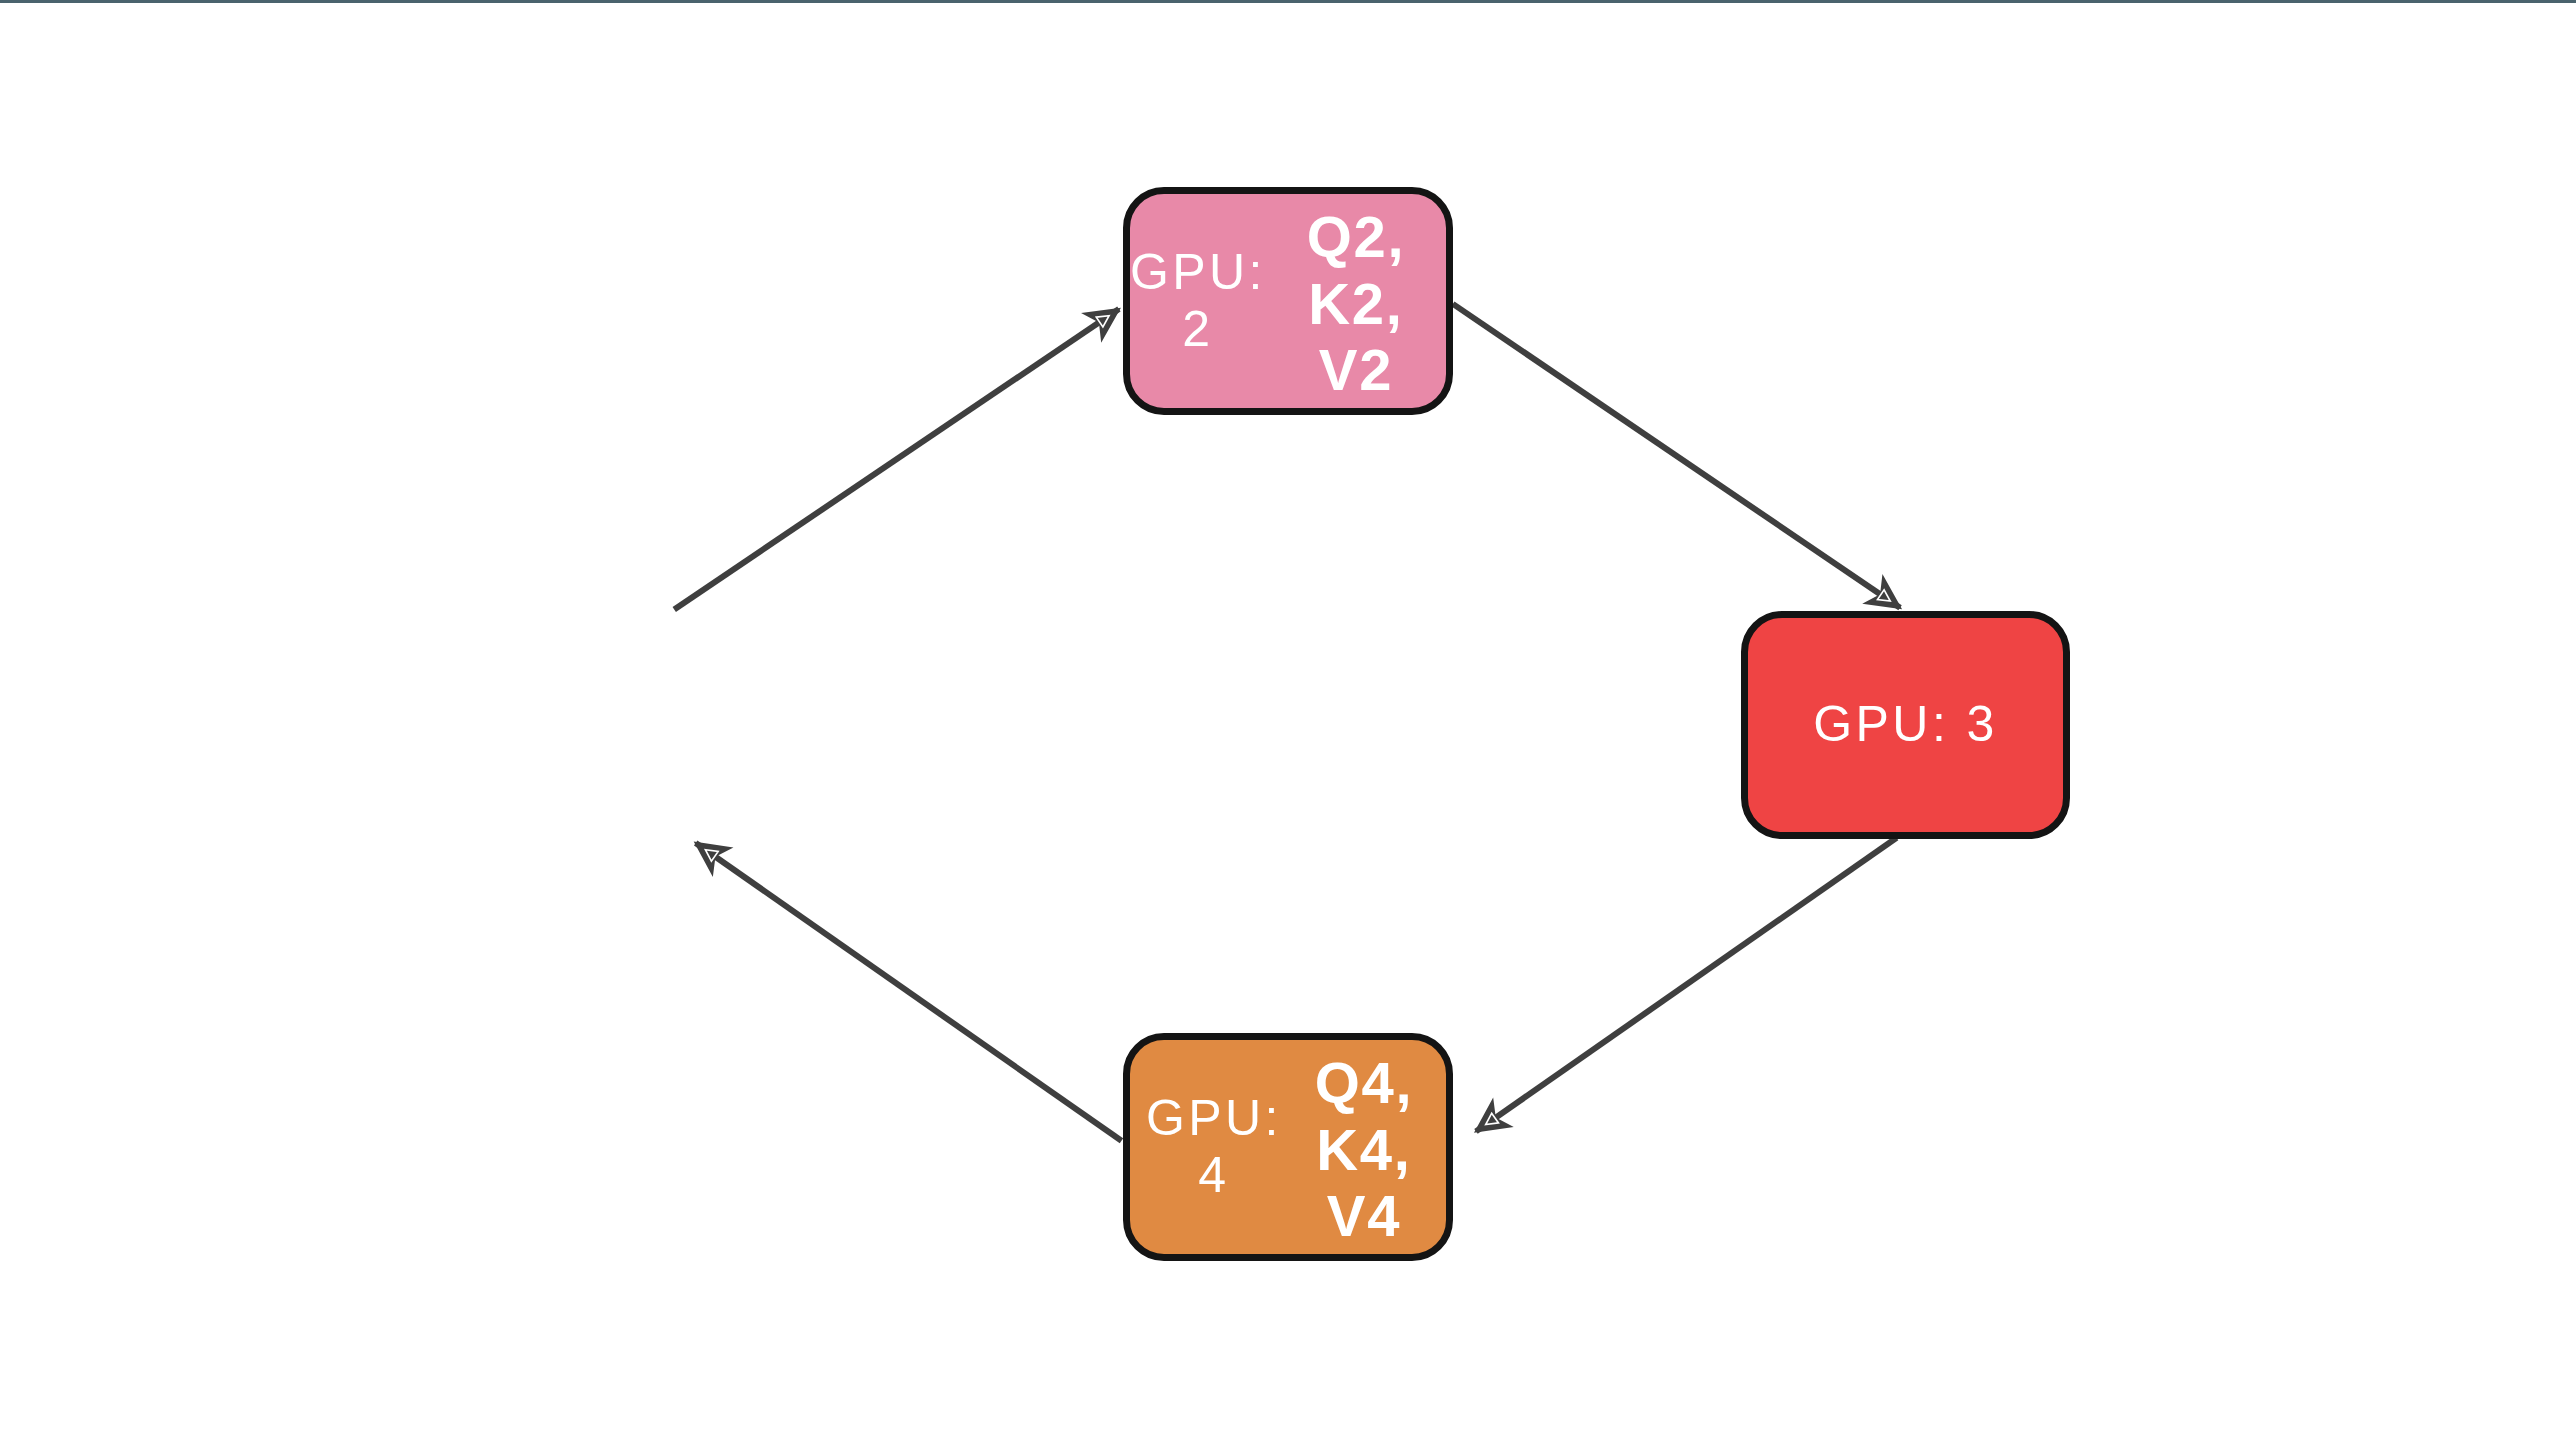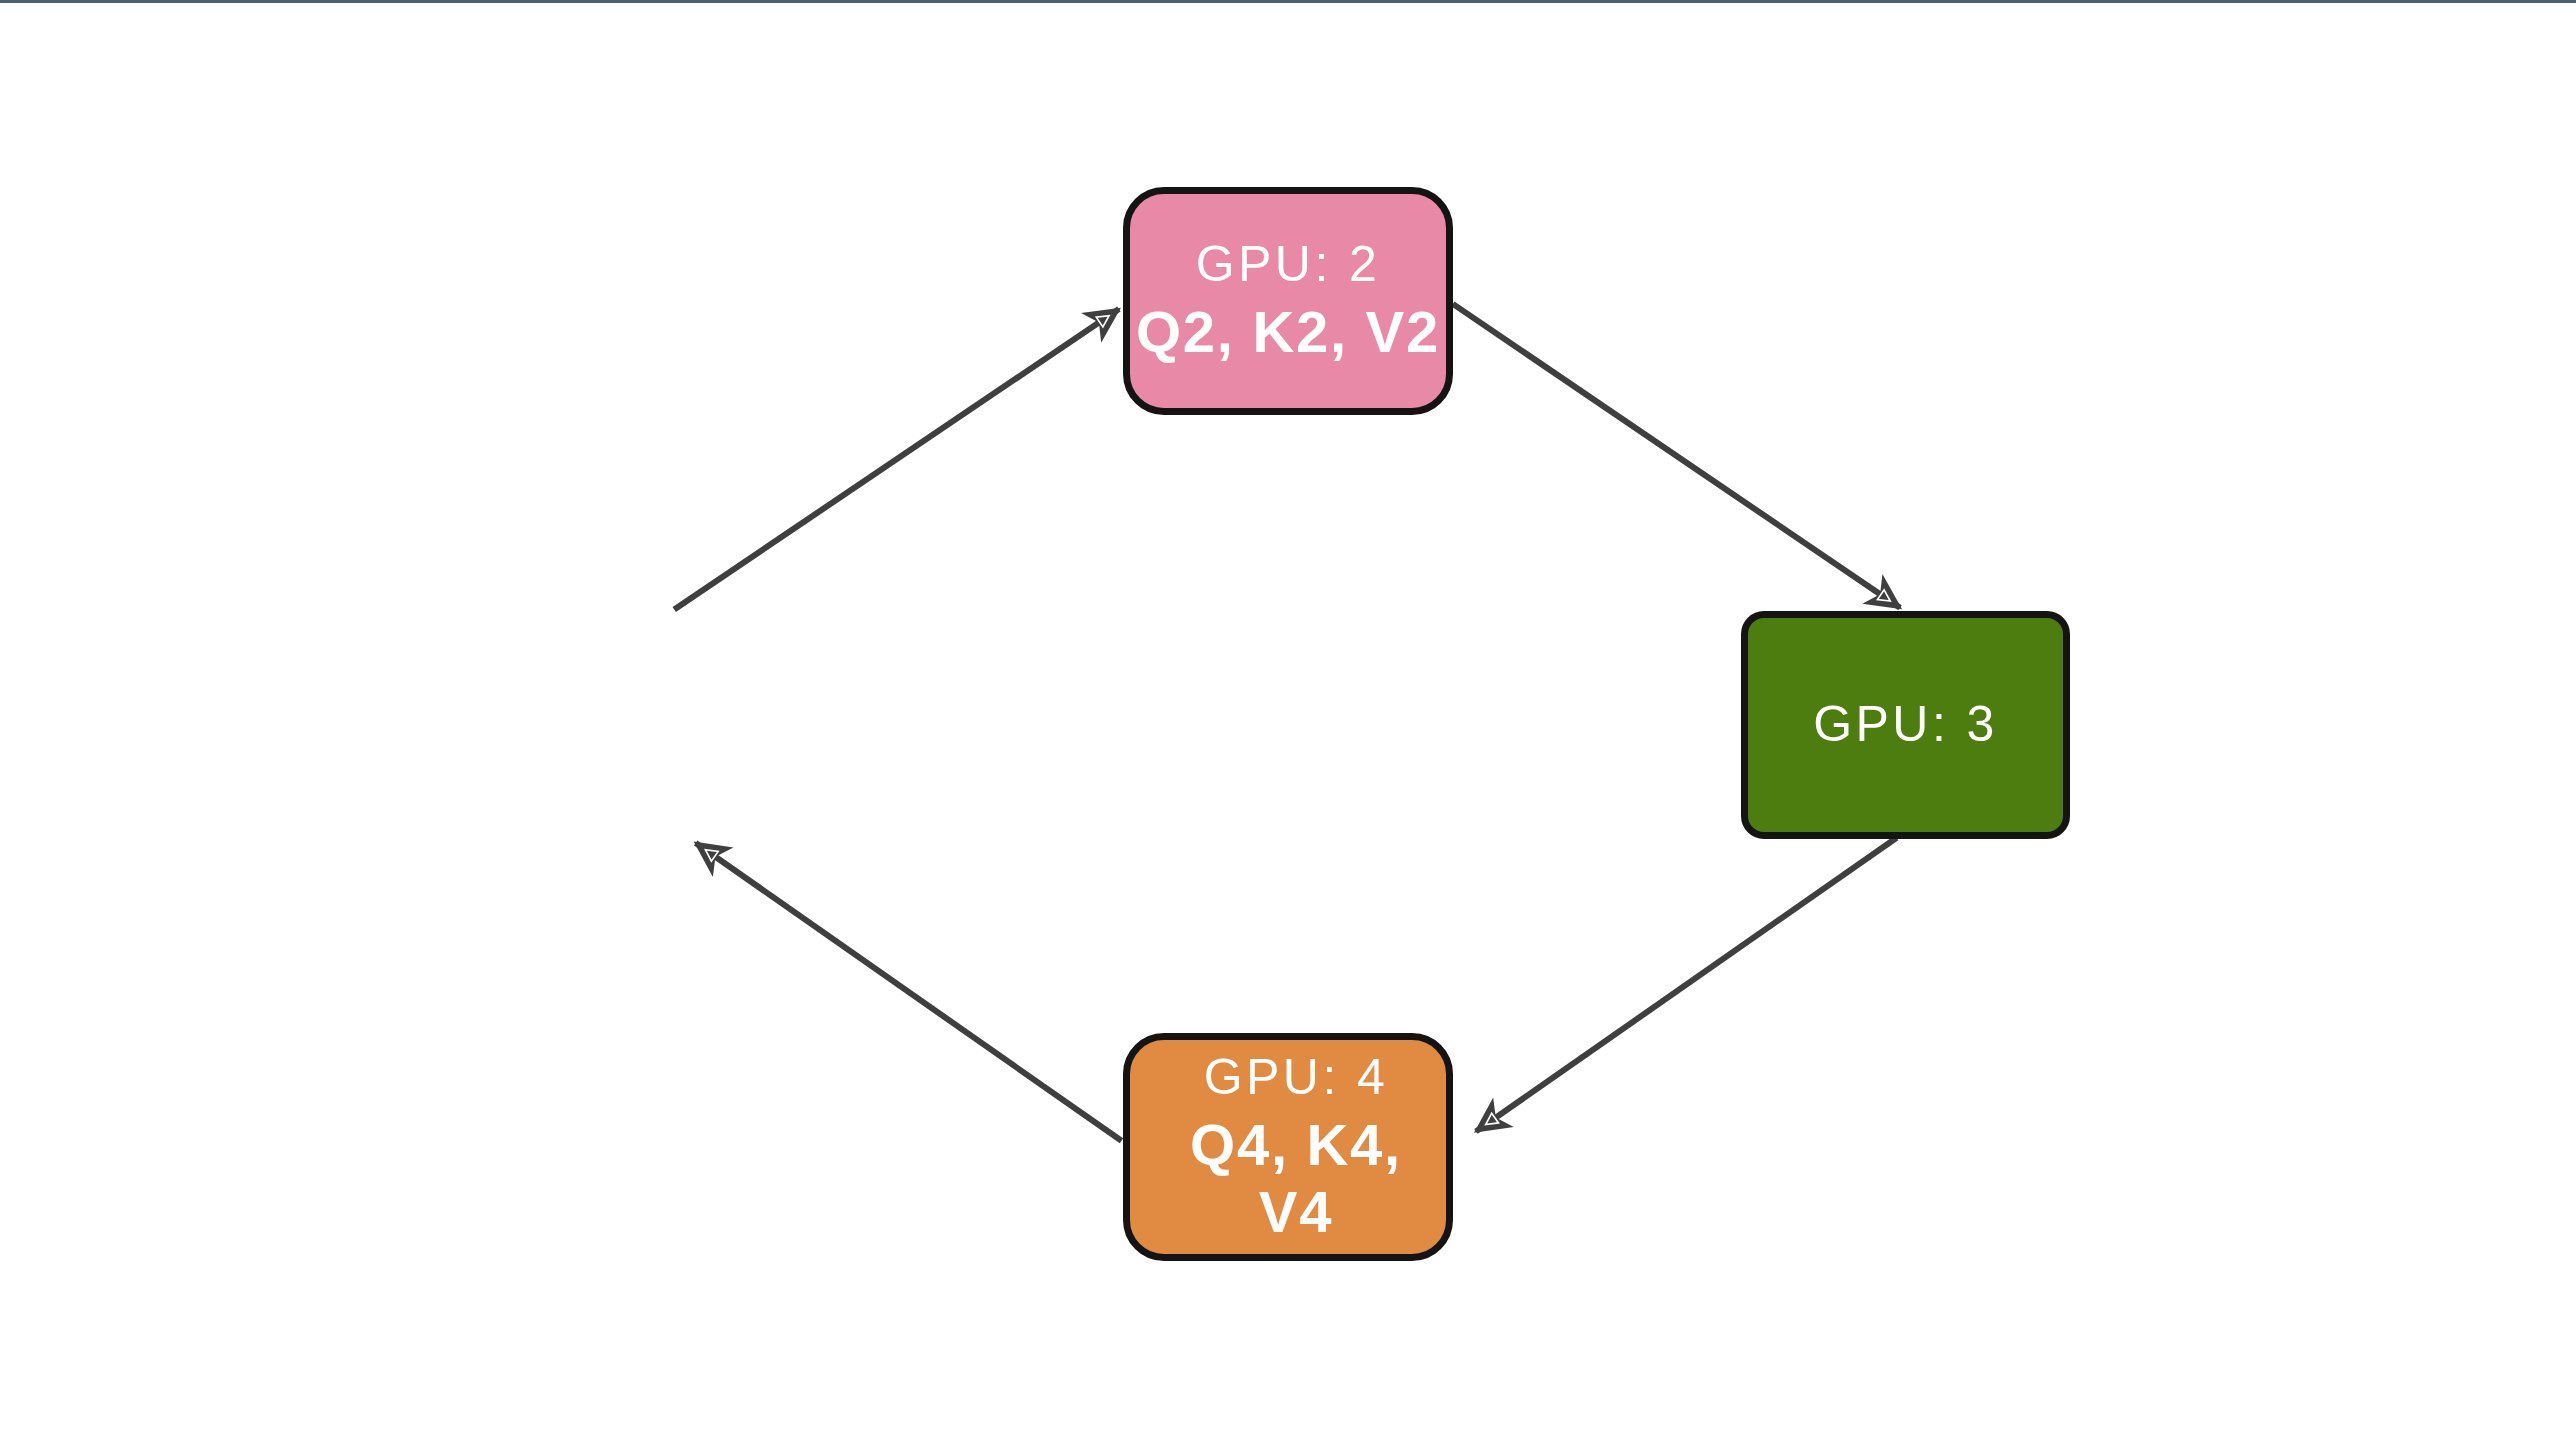--- a/index.html
+++ b/index.html
@@ -31,21 +31,21 @@
     width: 2576px;
     height: 1449px;
     pointer-events: none;
   }
   .gpu-node {
     position: absolute;
     box-sizing: border-box;
     border: 7.7px solid #141414;
     border-radius: 41px;
     display: flex;
-    flex-direction: column;
+    flex-direction: row;
     align-items: center;
     justify-content: center;
     text-align: center;
     color: #ffffff;
   }
   .gpu-node .node-title {
     font-size: 50px;
     font-weight: 400;
     letter-spacing: 3.4px;
     line-height: 1.15;
@@ -77,21 +77,21 @@
     <line stroke-width="7" marker-end="url(#stealth-arrowhead)" x1="2209" y1="976" x2="1719" y2="1318" stroke="#3f3f3f"></line>
     <line stroke-width="7" marker-end="url(#stealth-arrowhead)" x1="1306" y1="1329" x2="810" y2="982" stroke="#3f3f3f"></line>
   </svg>
 
 
   <div class="gpu-node" style="left: 1123px; top: 187px; width: 330px; height: 228px; background: rgb(232, 137, 168); border-color: rgb(20, 20, 20); color: rgb(255, 255, 255);">
     <span class="node-title">GPU: 2</span>
     <span class="node-subtitle">Q2, K2, V2</span>
   </div>
 
-  <div class="gpu-node" style="left: 1741px; top: 611px; width: 329px; height: 228px; background: #4d7c0f; border-color: rgb(20, 20, 20); color: rgb(255, 255, 255); border-radius: 23px;">
+  <div class="gpu-node" style="left: 1741px; top: 611px; width: 329px; height: 228px; background: #ef4444; border-color: rgb(20, 20, 20); color: rgb(255, 255, 255);">
     <span class="node-title">GPU: 3</span>
   </div>
 
   <div class="gpu-node" style="left: 1123px; top: 1033px; width: 330px; height: 228px; background: rgb(224, 138, 66); border-color: rgb(20, 20, 20); color: rgb(255, 255, 255); padding-left: 16px;">
     <span class="node-title">GPU: 4</span>
     <span class="node-subtitle">Q4, K4, V4</span>
   </div>
 
 </div>
 

